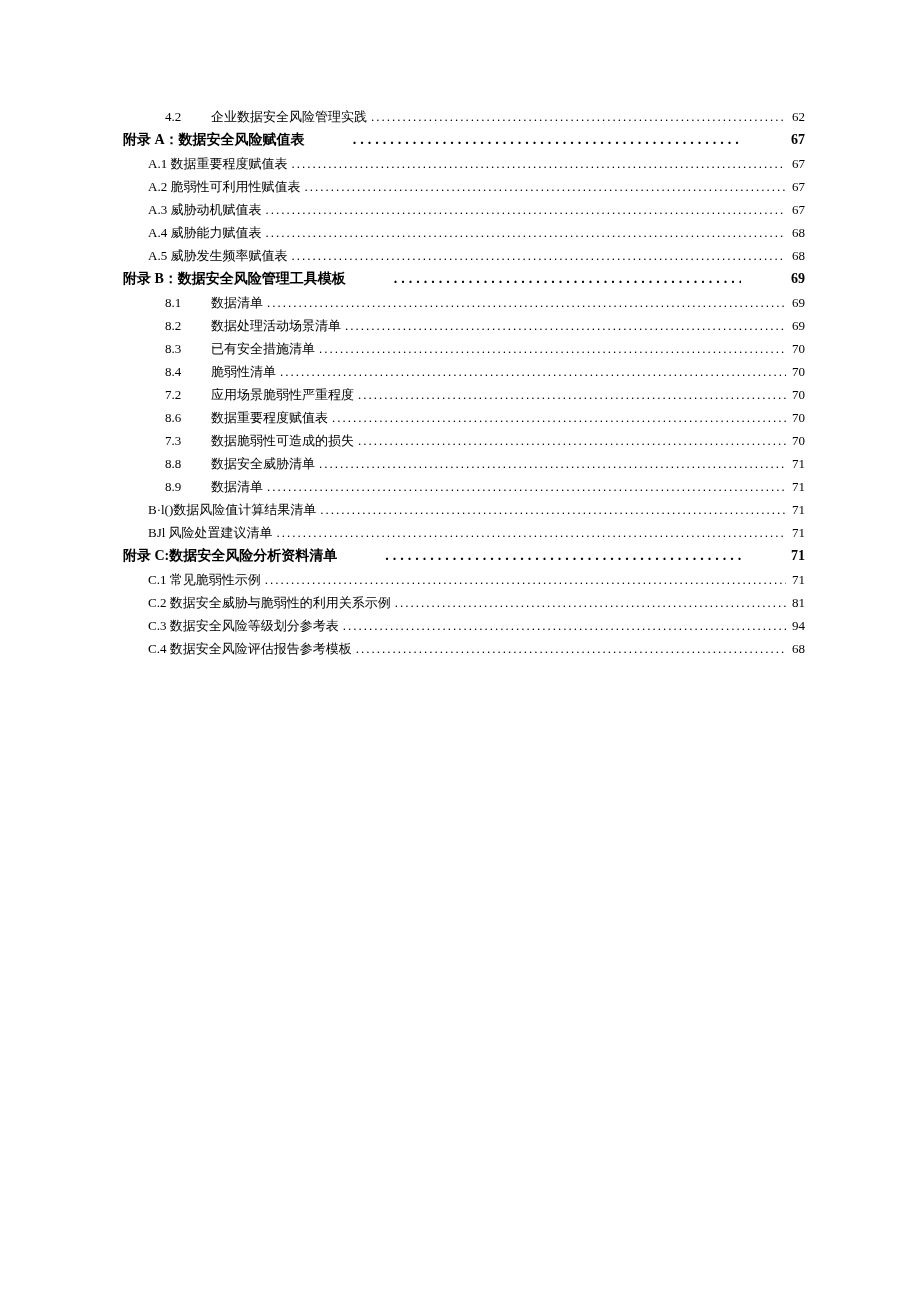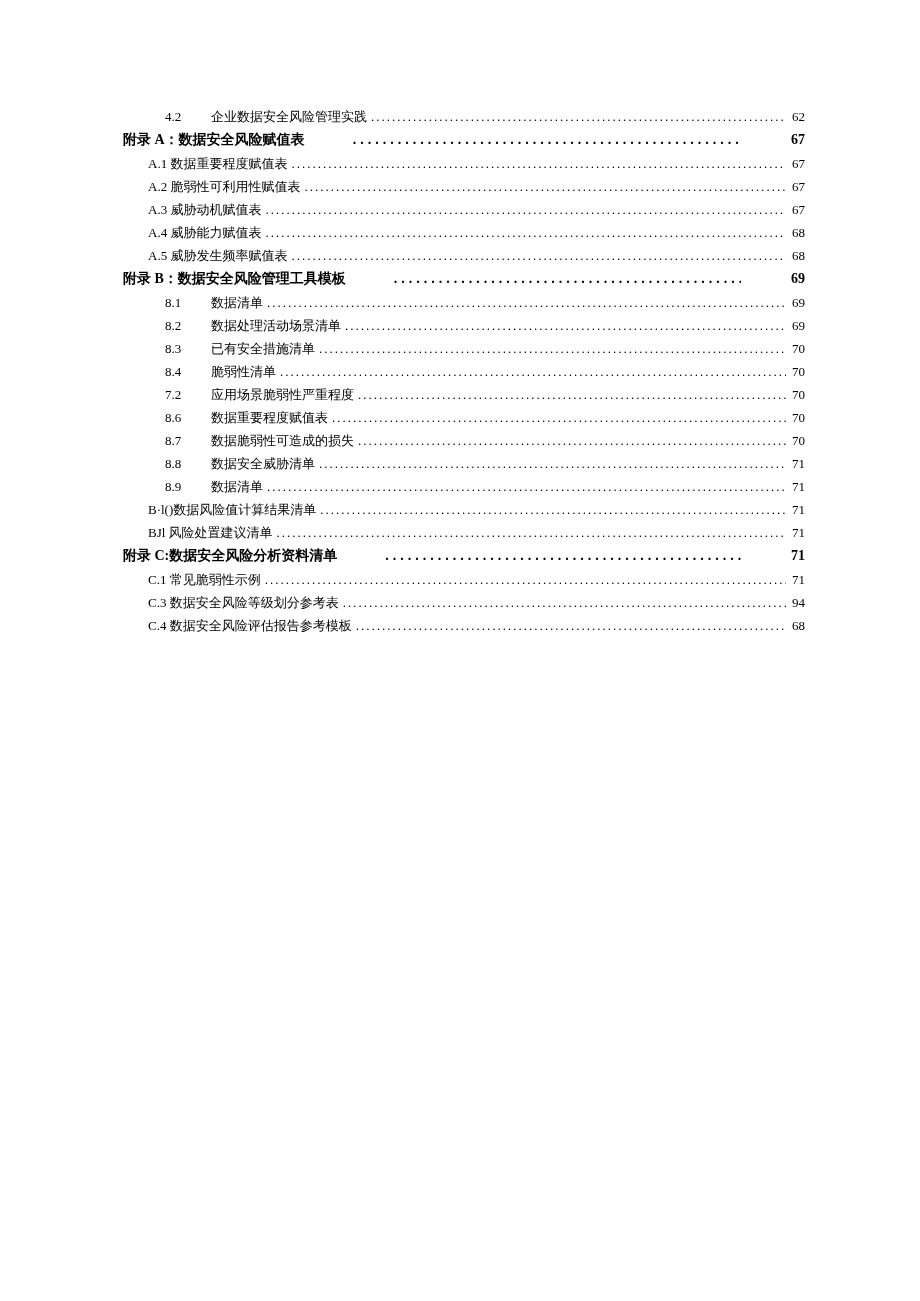--- a/index.html
+++ b/index.html
@@ -138,21 +138,21 @@
       <span class="dots"></span>
       <span class="page">70</span>
     </div>
     <div class="toc-entry level2-num">
       <span class="num">8.6</span>
       <span class="label">数据重要程度赋值表</span>
       <span class="dots"></span>
       <span class="page">70</span>
     </div>
     <div class="toc-entry level2-num">
-      <span class="num">8.7</span>
+      <span class="num">7.3</span>
       <span class="label">数据脆弱性可造成的损失</span>
       <span class="dots"></span>
       <span class="page">70</span>
     </div>
     <div class="toc-entry level2-num">
       <span class="num">8.8</span>
       <span class="label">数据安全威胁清单</span>
       <span class="dots"></span>
       <span class="page">71</span>
     </div>
@@ -174,20 +174,25 @@
     </div>
     <div class="toc-entry level1">
       <span class="label">附录 C:数据安全风险分析资料清单</span>
       <span class="dots"></span>
       <span class="page">71</span>
     </div>
     <div class="toc-entry level2">
       <span class="label">C.1 常见脆弱性示例</span>
       <span class="dots"></span>
       <span class="page">71</span>
+    </div>
+    <div class="toc-entry level2">
+      <span class="label">C.2 数据安全威胁与脆弱性的利用关系示例</span>
+      <span class="dots"></span>
+      <span class="page">81</span>
     </div>
     <div class="toc-entry level2">
       <span class="label">C.3 数据安全风险等级划分参考表</span>
       <span class="dots"></span>
       <span class="page">94</span>
     </div>
     <div class="toc-entry level2">
       <span class="label">C.4 数据安全风险评估报告参考模板</span>
       <span class="dots"></span>
       <span class="page">68</span>

